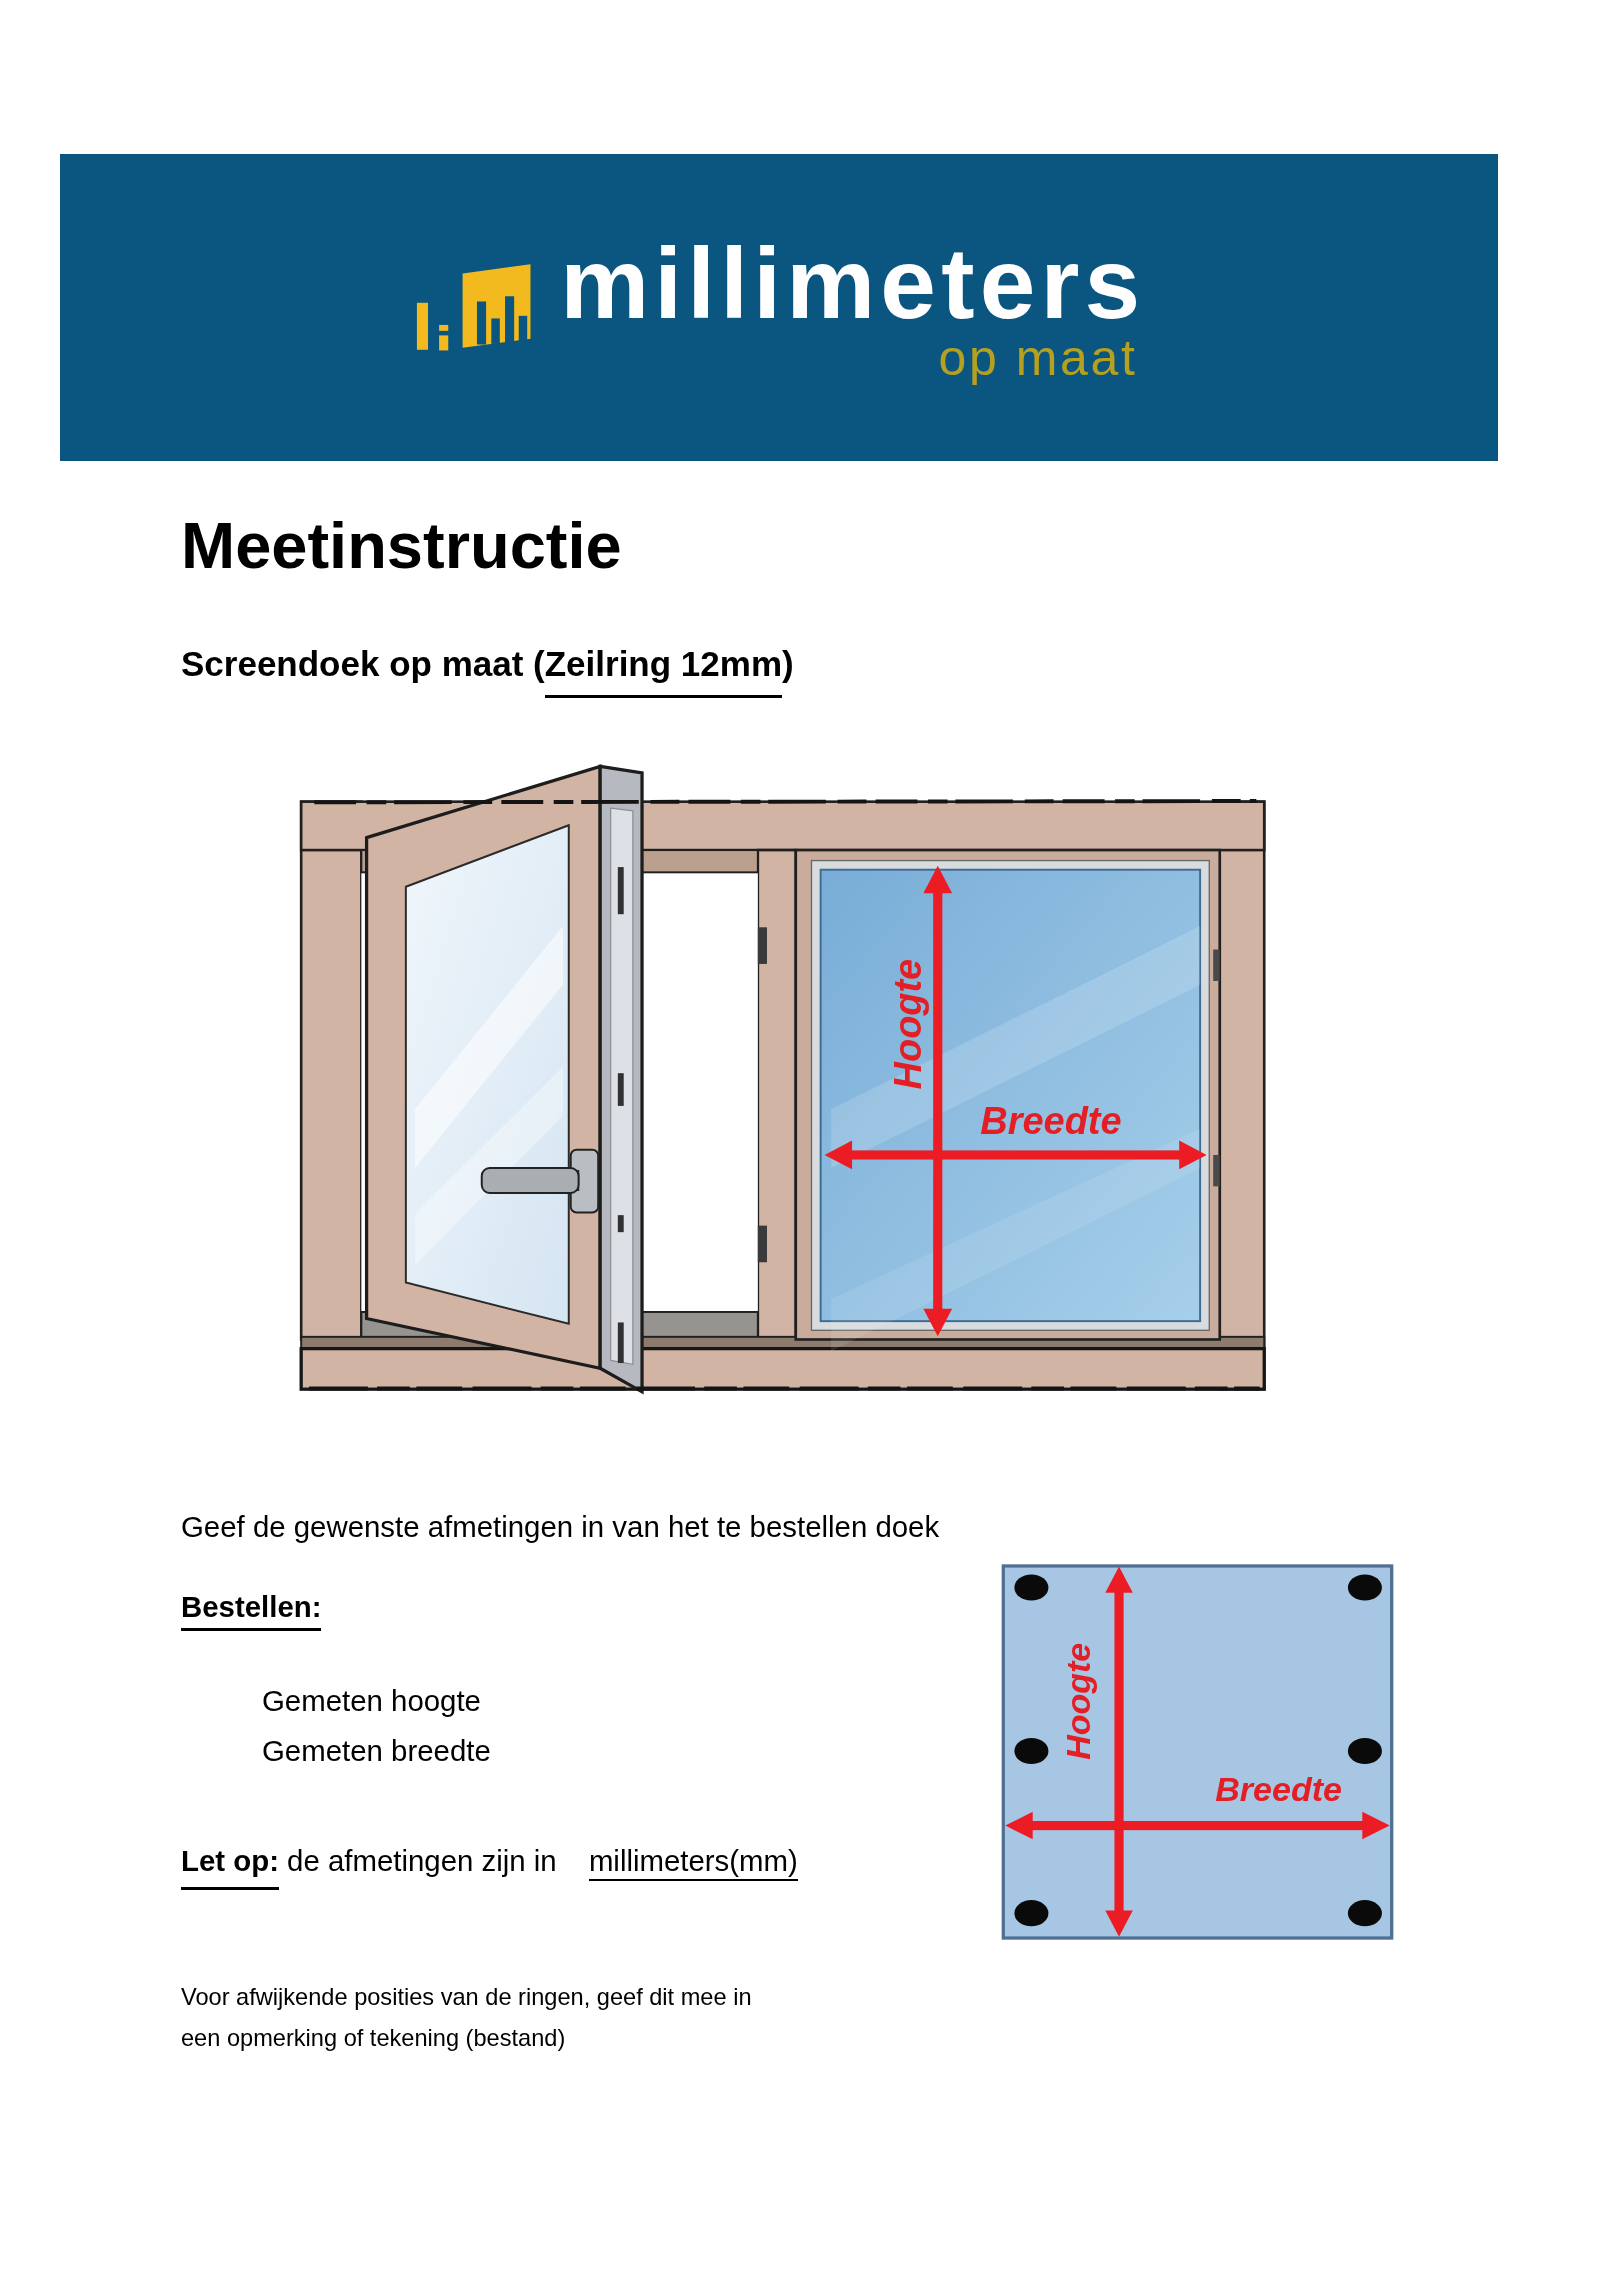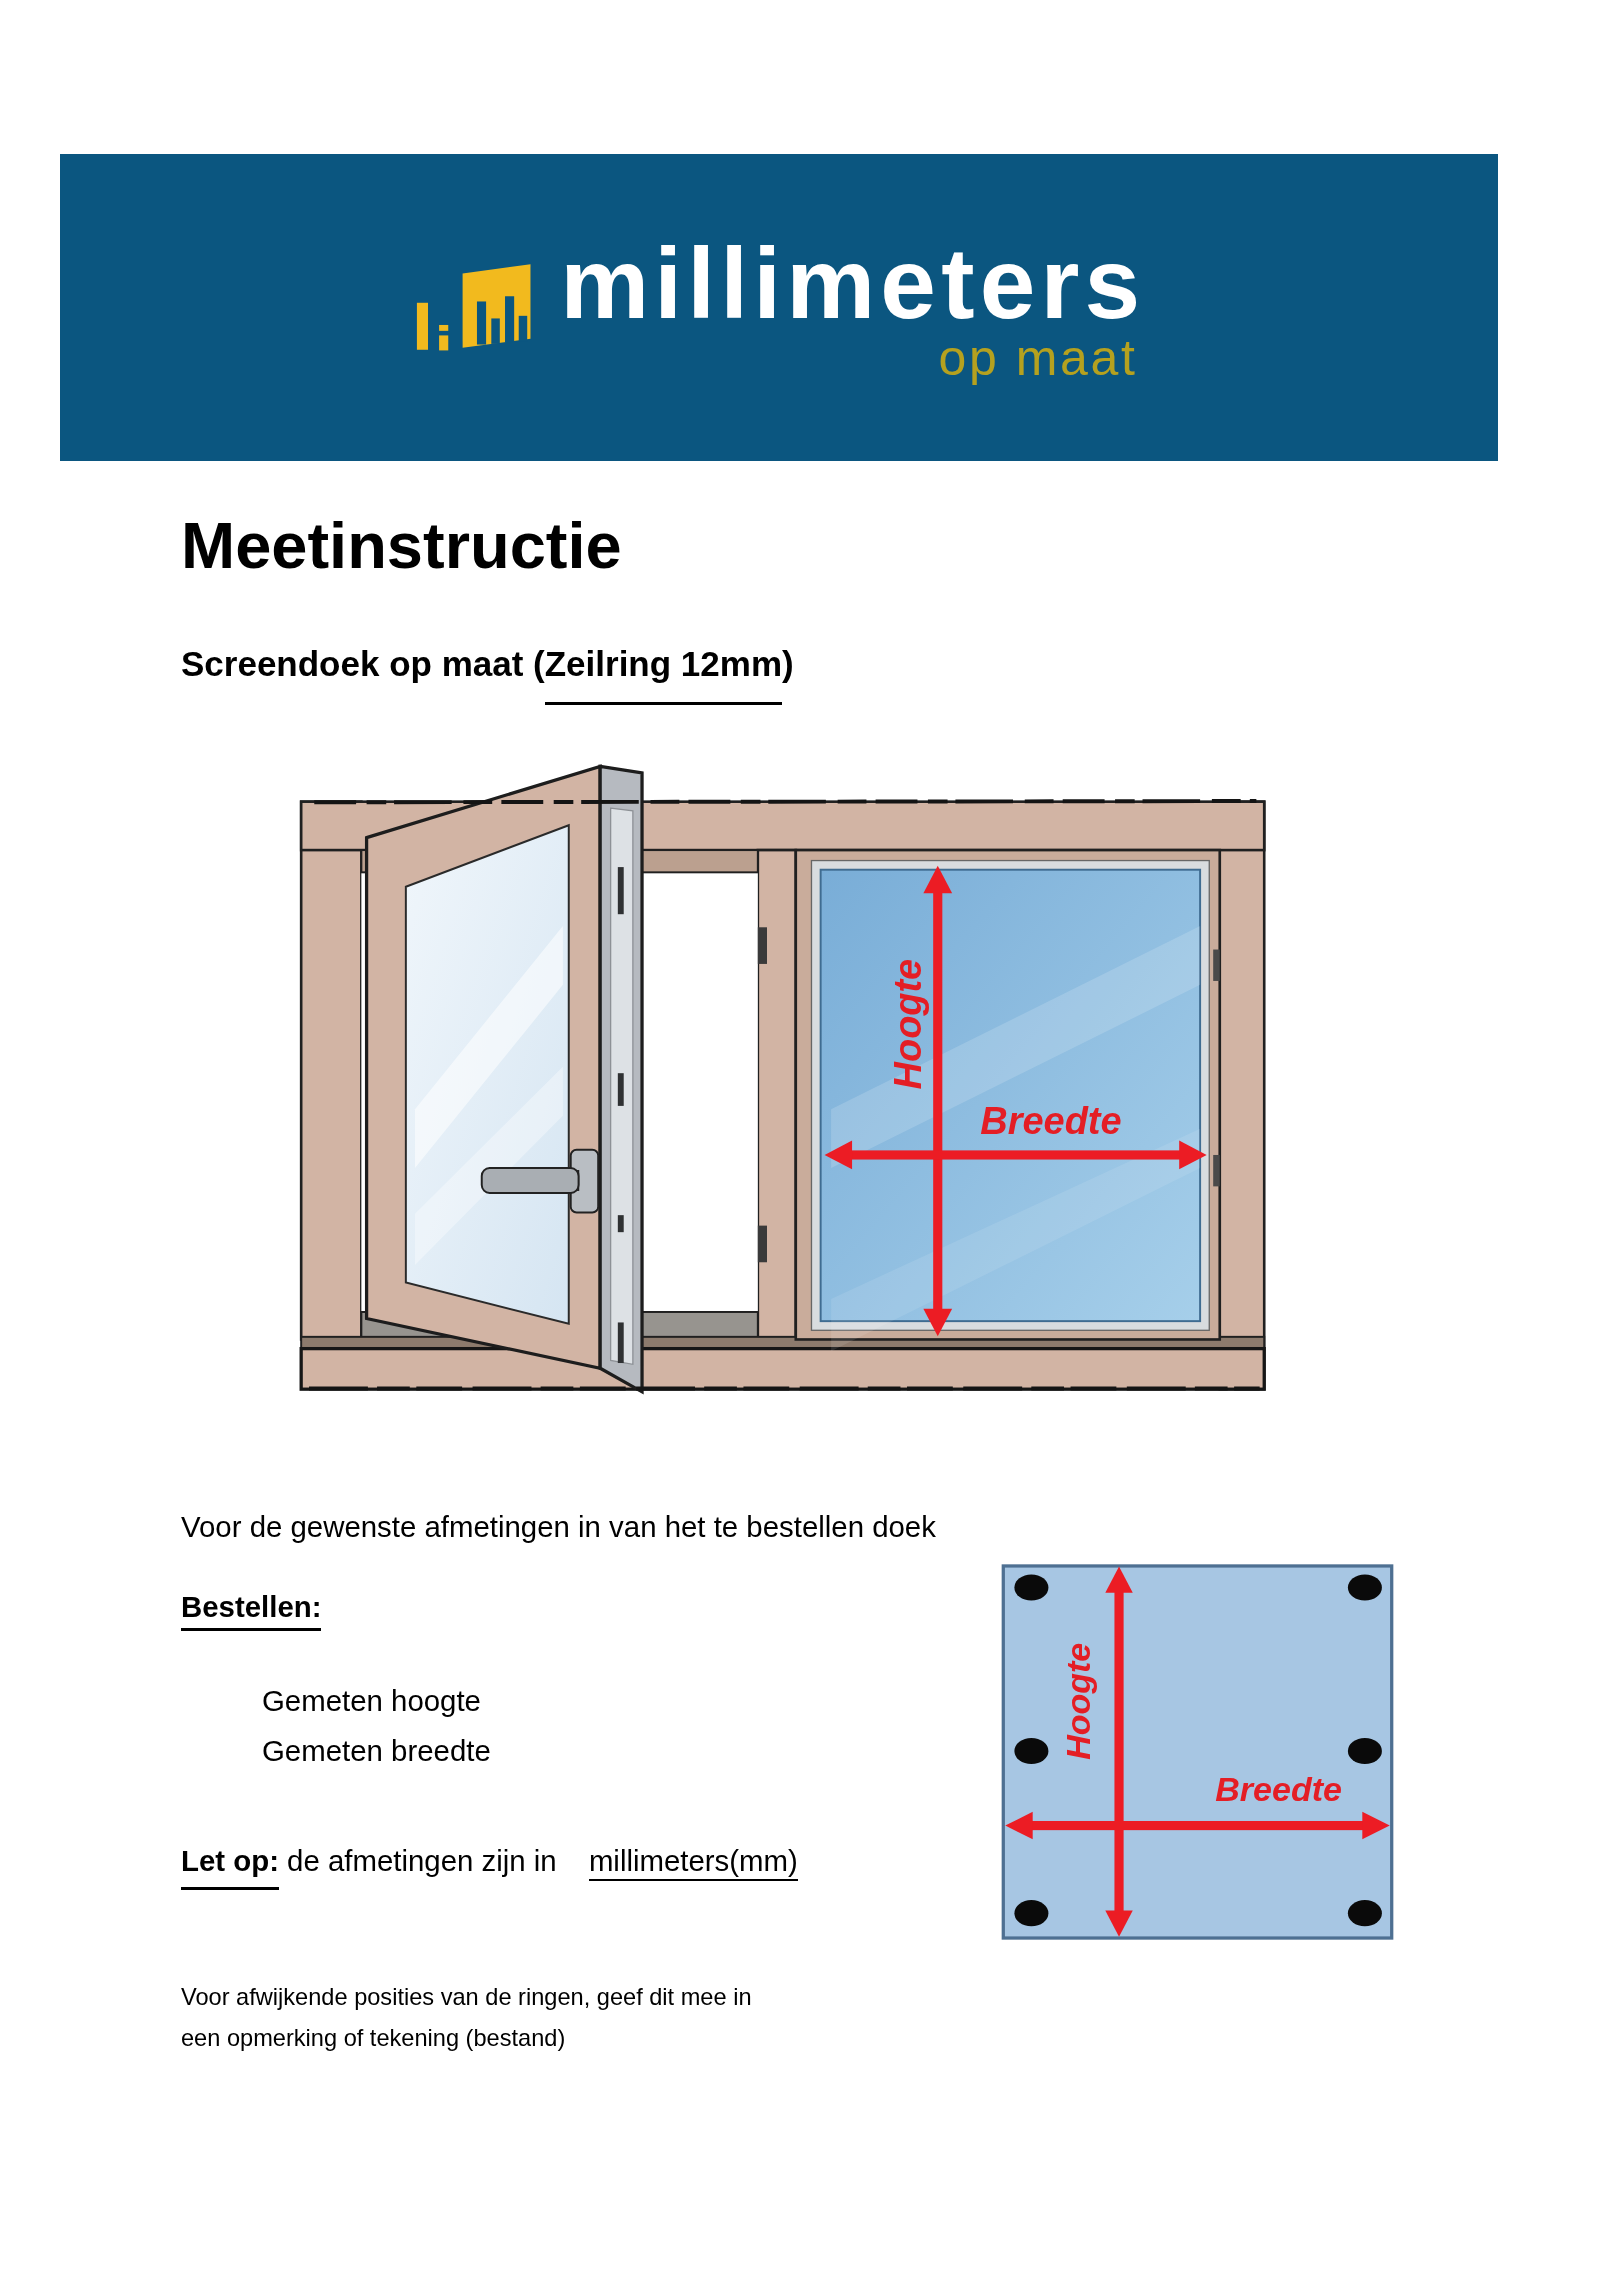--- a/index.html
+++ b/index.html
@@ -25,21 +25,21 @@
     letter-spacing:5.2px; line-height:1; white-space:nowrap;
   }
   .brand-sub {
     font-size:50px; color:#b5a11f; text-align:right;
     letter-spacing:2.6px; line-height:1; margin-top:0px; margin-right:8px;
   }
 
   
   .h1 { left:181px; top:510px; font-size:65px; font-weight:bold; line-height:1.1; white-space:nowrap; }
   .h2 { left:181px; top:644px; font-size:35px; font-weight:bold; white-space:nowrap; }
-  .h2 .u { border-bottom:3.9px solid #000; padding-bottom:19px; }
+  .h2 .u { border-bottom:3.9px solid #000; padding-bottom:12px; }
   .body-line { font-size:29.4px; line-height:1.25; white-space:nowrap; }
   .p1 { left:181px; top:1509px; }
   .order-label { left:181px; top:1590px; font-size:29.4px; font-weight:bold; }
   .order-label .u { border-bottom:3.3px solid #000; padding-bottom:5px; }
   .order-items { left:262px; top:1676px; font-size:29.4px; line-height:50px; white-space:nowrap; }
   .letop { left:181px; top:1844px; font-size:29.4px; white-space:nowrap; }
   .letop .lbl { font-weight:bold; border-bottom:3.3px solid #000; padding-bottom:10px; }
   .letop .um { border-bottom:2.6px solid #000; padding-bottom:2px;margin-left:24px; }
   .remark { left:181px; top:1977px; font-size:23.6px; line-height:41px; white-space:nowrap; }
 
@@ -146,21 +146,21 @@
       <rect x="316" y="700" width="148" height="38" rx="12" fill="#a9aeb3" stroke="#222" stroke-width="3"></rect>
     </g>
   </g>
 
   <g stroke="#141414" stroke-width="6">
     <line x1="60" y1="141" x2="1500" y2="139" stroke-dasharray="64 16 30 12 88 18 44 14"></line>
     <line x1="52" y1="1037" x2="1505" y2="1037" stroke-dasharray="90 14 50 10 70 16"></line>
   </g>
 </svg>
 
-<div class="abs body-line p1">Voor de gewenste afmetingen in van het te bestellen doek</div>
+<div class="abs body-line p1">Geef de gewenste afmetingen in van het te bestellen doek</div>
 
 <div class="abs order-label"><span class="u">Bestellen:</span></div>
 
 <div class="abs order-items">
   <div>Gemeten hoogte</div>
   <div>Gemeten breedte</div>
 </div>
 
 <div class="abs letop"><span class="lbl">Let op:</span><span> de afmetingen zijn in </span><span class="um">millimeters(mm)</span></div>
 

